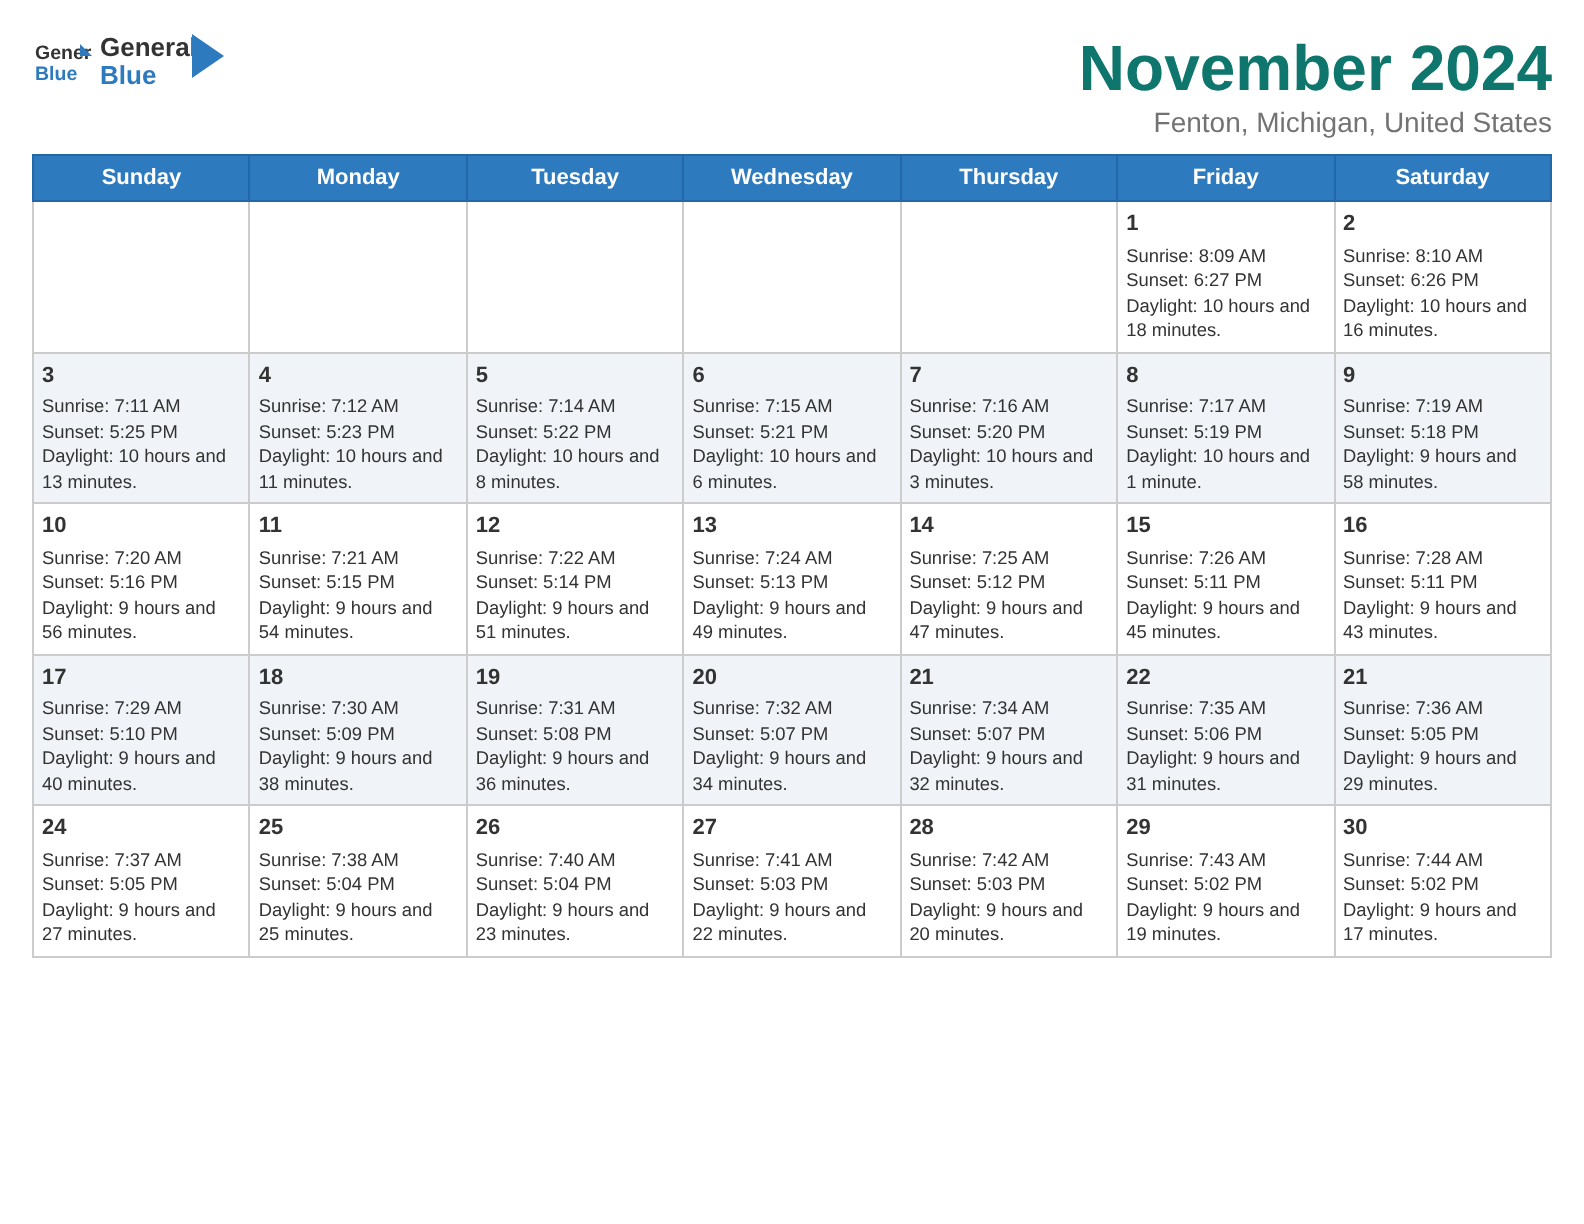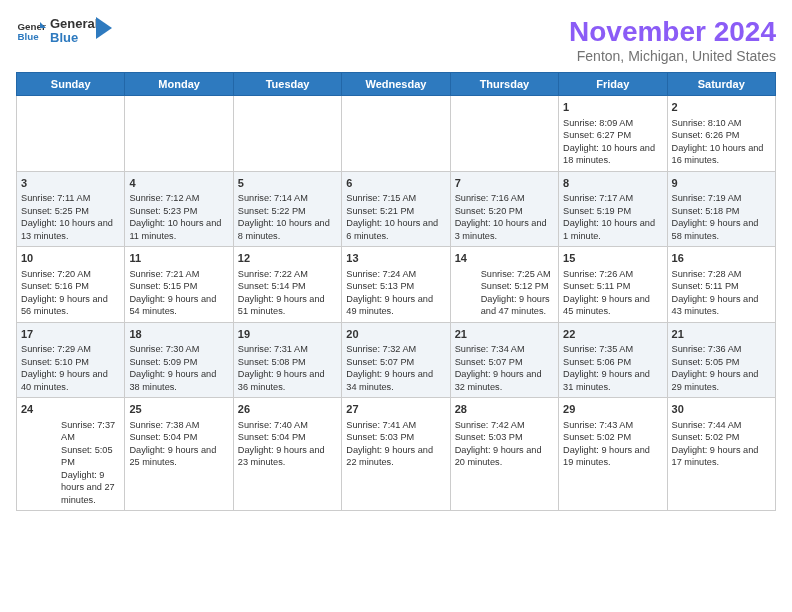--- a/index.html
+++ b/index.html
@@ -22,23 +22,23 @@
       gap: 4px;
     }
     .logo-icon {
       width: 30px;
       height: 30px;
     }
     .title-block {
       text-align: right;
     }
     .month-title {
-      font-size: 28px;
+      font-size: 32px;
       font-weight: bold;
-      color: #8b5cf6;
+      color: #0f766e;
     }
     .location {
       font-size: 14px;
       color: #737373;
     }
     .calendar {
       width: 100%;
       border-collapse: collapse;
       font-size: 10px;
       border-radius: 12px;
@@ -200,21 +200,21 @@
 Daylight: 9 hours and 51 minutes.</div>
         </td>
         <td>
           <span class="day-num">13</span>
           <div class="day-info" style="white-space: pre-line;">Sunrise: 7:24 AM
 Sunset: 5:13 PM
 Daylight: 9 hours and 49 minutes.</div>
         </td>
         <td>
           <span class="day-num">14</span>
-          <div class="day-info" style="white-space: pre-line; margin-left: 26px;">Sunrise: 7:25 AM
+          <div class="day-info" style="white-space: pre-line;">Sunrise: 7:25 AM
 Sunset: 5:12 PM
 Daylight: 9 hours and 47 minutes.</div>
         </td>
         <td>
           <span class="day-num">15</span>
           <div class="day-info" style="white-space: pre-line;">Sunrise: 7:26 AM
 Sunset: 5:11 PM
 Daylight: 9 hours and 45 minutes.</div>
         </td>
         <td>
@@ -264,21 +264,21 @@
         <td>
           <span class="day-num">21</span>
           <div class="day-info" style="white-space: pre-line;">Sunrise: 7:36 AM
 Sunset: 5:05 PM
 Daylight: 9 hours and 29 minutes.</div>
         </td>
       </tr>
       <tr>
         <td>
           <span class="day-num">24</span>
-          <div class="day-info" style="white-space: pre-line; margin-left: 40px;">Sunrise: 7:37 AM
+          <div class="day-info" style="white-space: pre-line;">Sunrise: 7:37 AM
 Sunset: 5:05 PM
 Daylight: 9 hours and 27 minutes.</div>
         </td>
         <td>
           <span class="day-num">25</span>
           <div class="day-info" style="white-space: pre-line;">Sunrise: 7:38 AM
 Sunset: 5:04 PM
 Daylight: 9 hours and 25 minutes.</div>
         </td>
         <td>

